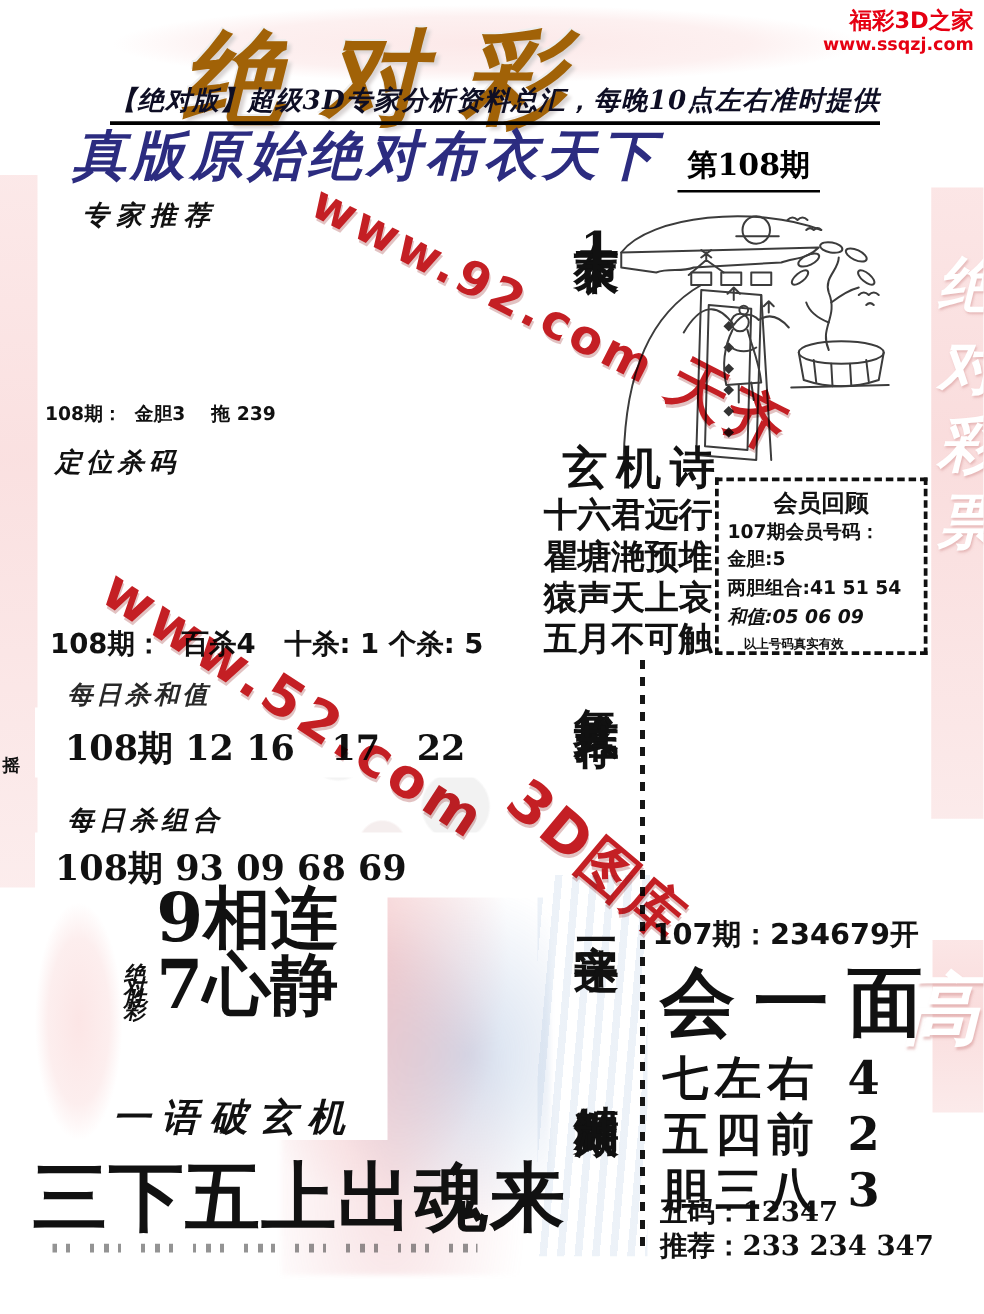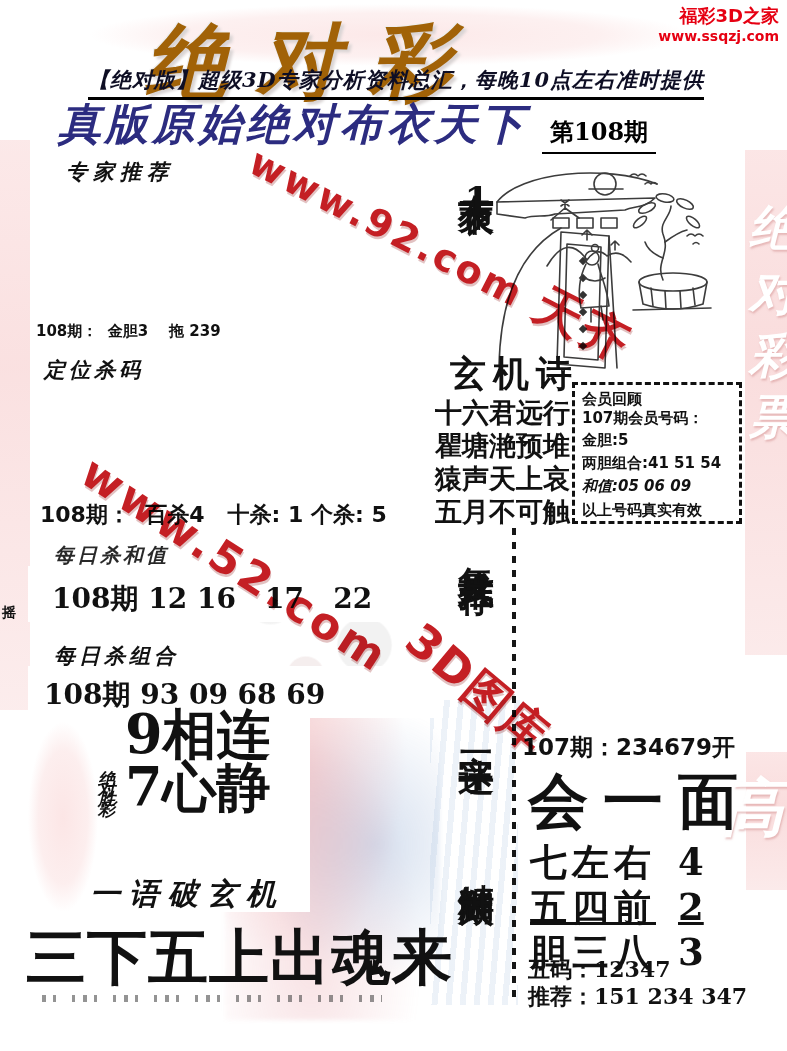--- a/index.html
+++ b/index.html
@@ -149,53 +149,53 @@
   </div>
 
   <div class="abs z2 song" style="left:435px;top:396px;font-size:27px;line-height:33px;">
     <div>十六君远行</div>
     <div>瞿塘滟预堆</div>
     <div>猿声天上哀</div>
     <div>五月不可触</div>
   </div>
 
   <div class="abs z2 memberbox" style="left:572px;top:382px;width:170px;height:142px;padding:5px 7px;box-sizing:border-box;">
-    <div class="hei" style="text-align:left;font-size:15px;">会员回顾</div>
+    <div class="hei" style="text-align:center;font-size:19px;">会员回顾</div>
     <div class="hei" style="font-size:15px;">107期会员号码：</div>
     <div class="hei" style="font-size:15px;margin-top:3px;">金胆:5</div>
     <div class="hei" style="font-size:15px;margin-top:4px;">两胆组合:41 51 54</div>
     <div class="hei" style="font-size:15px;margin-top:4px;font-style:italic;">和值:05 06 09</div>
-    <div class="hei" style="font-size:15px;margin-top:5px;">以上号码真实有效</div>
+    <div class="hei" style="font-size:10px;margin-top:5px;margin-left:13px;">以上号码真实有效</div>
   </div>
 
   <div class="abs z2 dotline" style="left:512px;top:528px;height:476px;"></div>
 
   <div class="abs z2 song vtext" style="left:452px;top:538px;font-size:36px;height:150px;letter-spacing:4px;">复式推荐</div>
   <div class="abs z2 song vtext" style="left:452px;top:722px;font-size:36px;height:110px;letter-spacing:4px;">三字迷</div>
   <div class="abs z2 song vtext" style="left:452px;top:856px;font-size:36px;height:140px;letter-spacing:2px;">精解太湖</div>
 
   <div class="abs z1 whitebox" style="left:518px;top:722px;width:228px;height:285px;"></div>
   <div class="abs z2 hei" style="left:522px;top:732px;font-size:23px;">107期：234679开</div>
   <div class="abs z2 song" style="left:528px;top:762px;font-size:60px;letter-spacing:15px;">会一面</div>
   <div class="abs z2" style="left:530px;top:838px;">
     <div style="display:flex;align-items:baseline;height:45px;">
       <span class="song" style="font-size:37px;letter-spacing:5px;">七左右</span>
       <span class="song" style="font-size:37px;margin-left:22px;">4</span>
     </div>
-    <div style="display:flex;align-items:baseline;height:45px;text-decoration:underline;">
+    <div style="display:flex;align-items:baseline;height:45px;">
       <span class="song" style="font-size:37px;letter-spacing:5px;">五四前</span>
       <span class="song" style="font-size:37px;margin-left:22px;">2</span>
     </div>
     <div style="display:flex;align-items:baseline;height:45px;">
       <span class="song" style="font-size:37px;letter-spacing:5px;">胆三八</span>
       <span class="song" style="font-size:37px;margin-left:22px;">3</span>
     </div>
   </div>
   <div class="abs z2 song" style="left:528px;top:955px;font-size:22px;">五码：12347</div>
-  <div class="abs z2 song" style="left:528px;top:982px;font-size:22px;">推荐：151 234 347</div>
+  <div class="abs z2 song" style="left:528px;top:982px;font-size:22px;">推荐：233 234 347</div>
 
   <div class="abs z1 whitecalli kai vtext" style="left:742px;top:165px;font-size:48px;height:500px;letter-spacing:64px;">绝对彩票</div>
   <div class="abs z1 whitecalli kai" style="left:722px;top:766px;font-size:62px;">高</div>
 
   <div class="abs z3 watermark" style="left:268px;top:128px;transform:rotate(27deg);font-size:38px;letter-spacing:3px;">
     <span>www.92.com</span>
     <span style="font-size:48px;">天齐</span>
   </div>
   <div class="abs z3 watermark" style="left:100px;top:446px;transform:rotate(33deg);font-size:44px;letter-spacing:4px;">www.52.com</div>
   <div class="abs z3 watermark" style="left:432px;top:610px;transform:rotate(40deg);font-size:46px;letter-spacing:2px;">3D图库</div>

